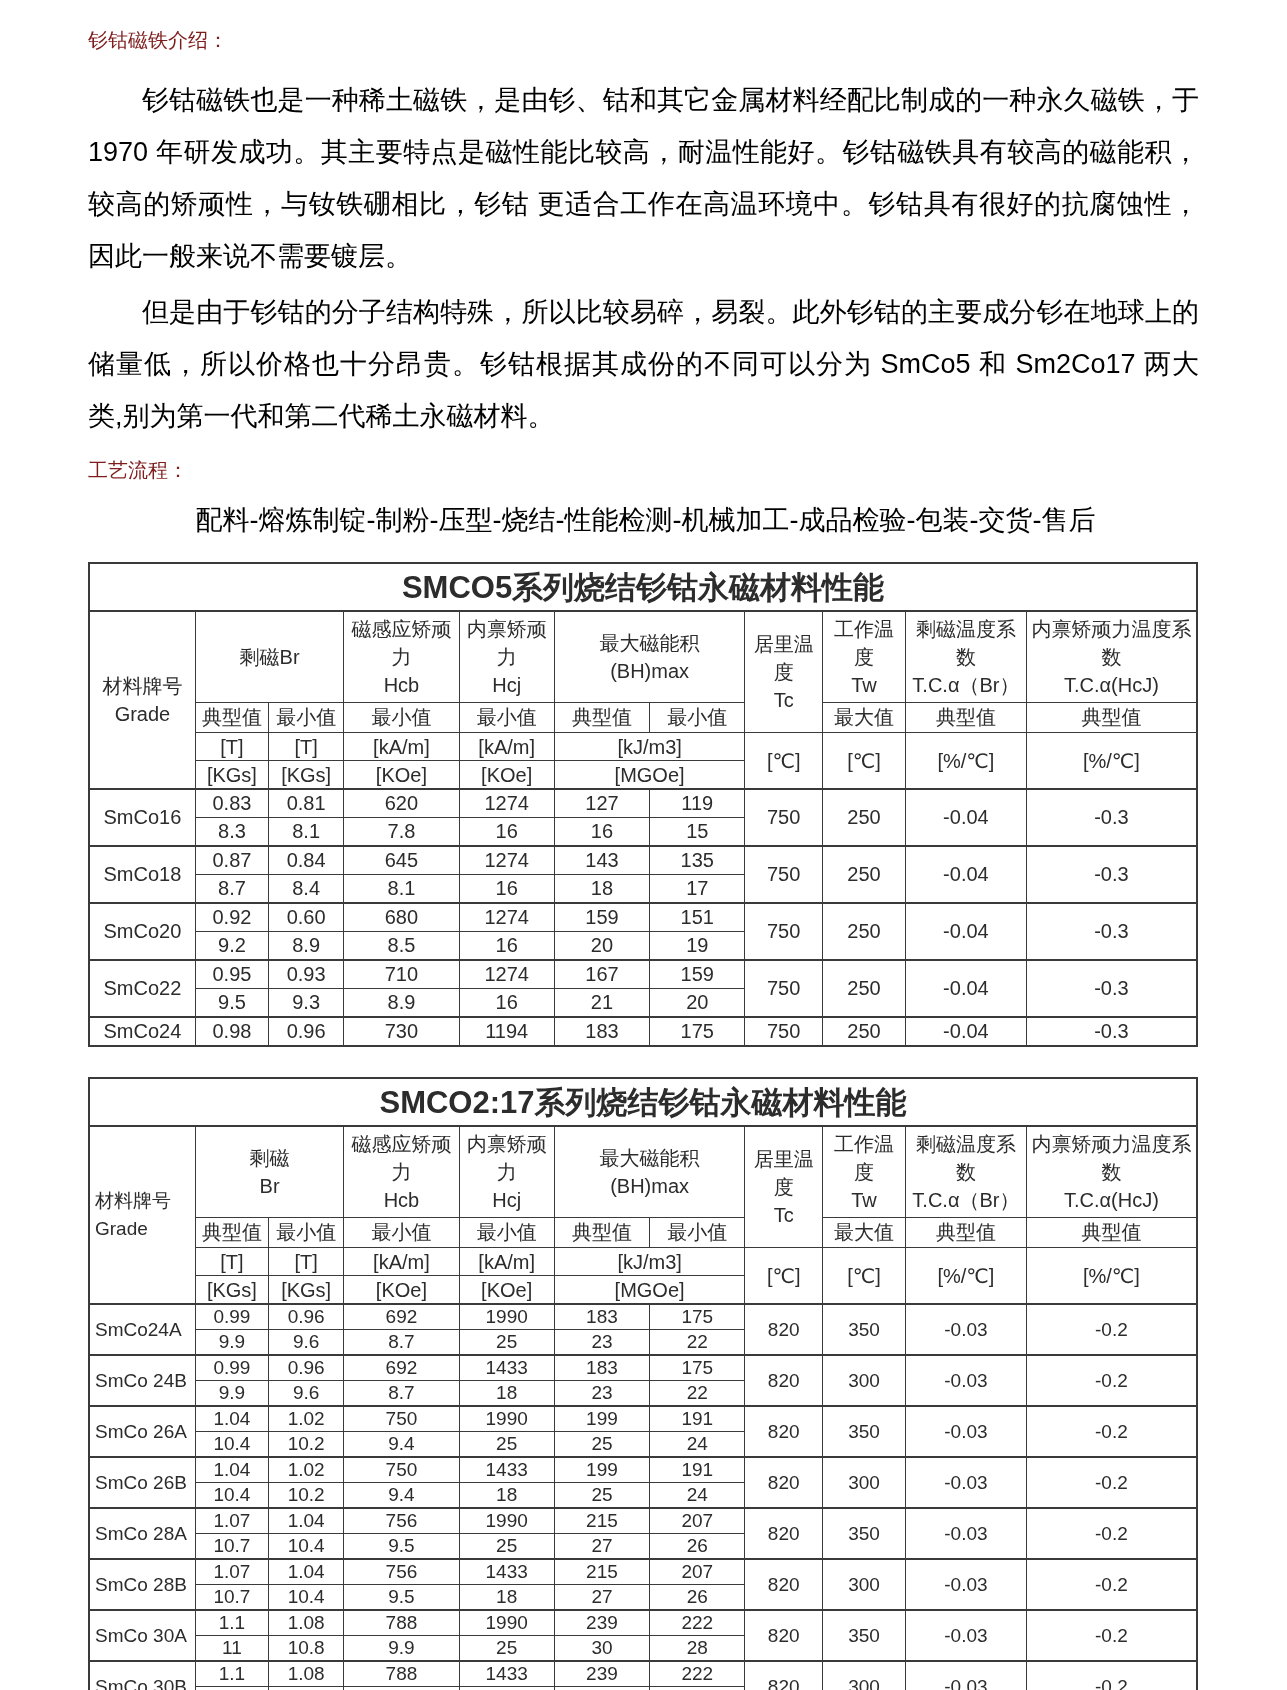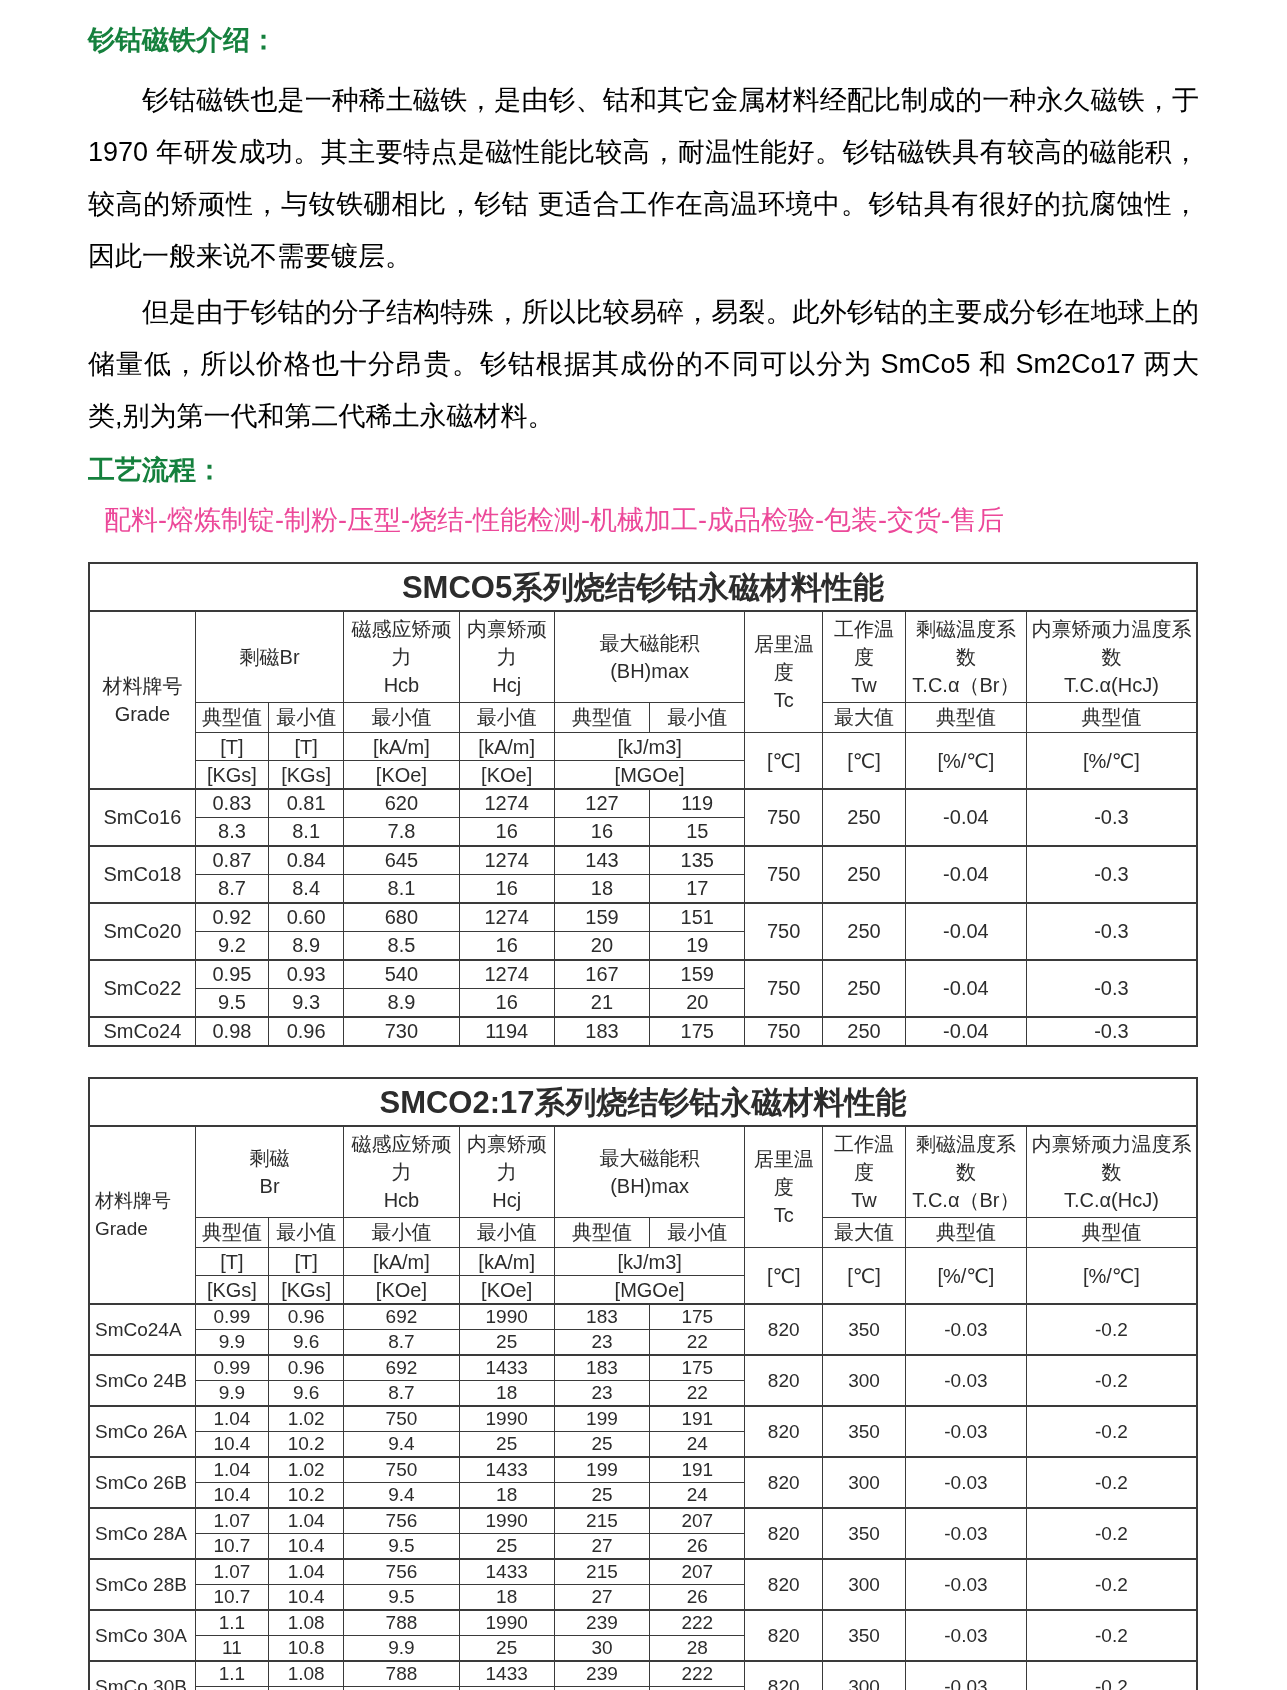--- a/index.html
+++ b/index.html
@@ -5,41 +5,42 @@
   html, body { margin: 0; padding: 0; background: #ffffff; }
   body {
     width: 1287px;
     font-family: "Liberation Sans", "DejaVu Sans", sans-serif;
     color: #5c5c5c;
     -webkit-font-smoothing: antialiased;
   }
   .page { padding: 14px 88px 6px 88px; }
 
   .intro-heading, .process-heading {
-    font-size: 27px;
-    font-weight: bold;
-    color: #15803d;
+    font-size: 20px;
+    font-weight: normal;
+    color: #7f1d1d;
     margin: 6px 0 14px 0;
     line-height: 40px;
   }
   .process-heading { margin: 8px 0 6px 0; }
   .body-text {
     font-size: 27px;
     line-height: 52px;
     color: #000000;
     text-align: justify;
     margin: 0 0 4px 0;
   }
   .indent { text-indent: 2em; }
   .process-line {
     font-size: 27px;
     line-height: 48px;
-    color: #ec4899;
-    margin: 0 0 18px 16px;
+    color: #000000;
+    margin: 0 0 18px 4px;
     white-space: nowrap;
+    text-align: center;
   }
 
   .spec-table {
     border-collapse: collapse;
     width: 1110px;
     table-layout: fixed;
     color: #2c2c2c;
     border: 2px solid #3a3a3a;
     margin: 0 0 30px 0;
   }
@@ -207,21 +208,21 @@
             <td class="val">8.9</td>
             <td class="val">8.5</td>
             <td class="val">16</td>
             <td class="val">20</td>
             <td class="val">19</td>
           </tr>
           <tr class="group-start">
             <td rowspan="2" class="grade-cell">SmCo22</td>
             <td class="val">0.95</td>
             <td class="val">0.93</td>
-            <td class="val">540</td>
+            <td class="val">710</td>
             <td class="val">1274</td>
             <td class="val">167</td>
             <td class="val">159</td>
             <td rowspan="2" class="val">750</td>
             <td rowspan="2" class="val">250</td>
             <td rowspan="2" class="val">-0.04</td>
             <td rowspan="2" class="val">-0.3</td>
           </tr>
           <tr class="cgs-row">
             <td class="val">9.5</td>

